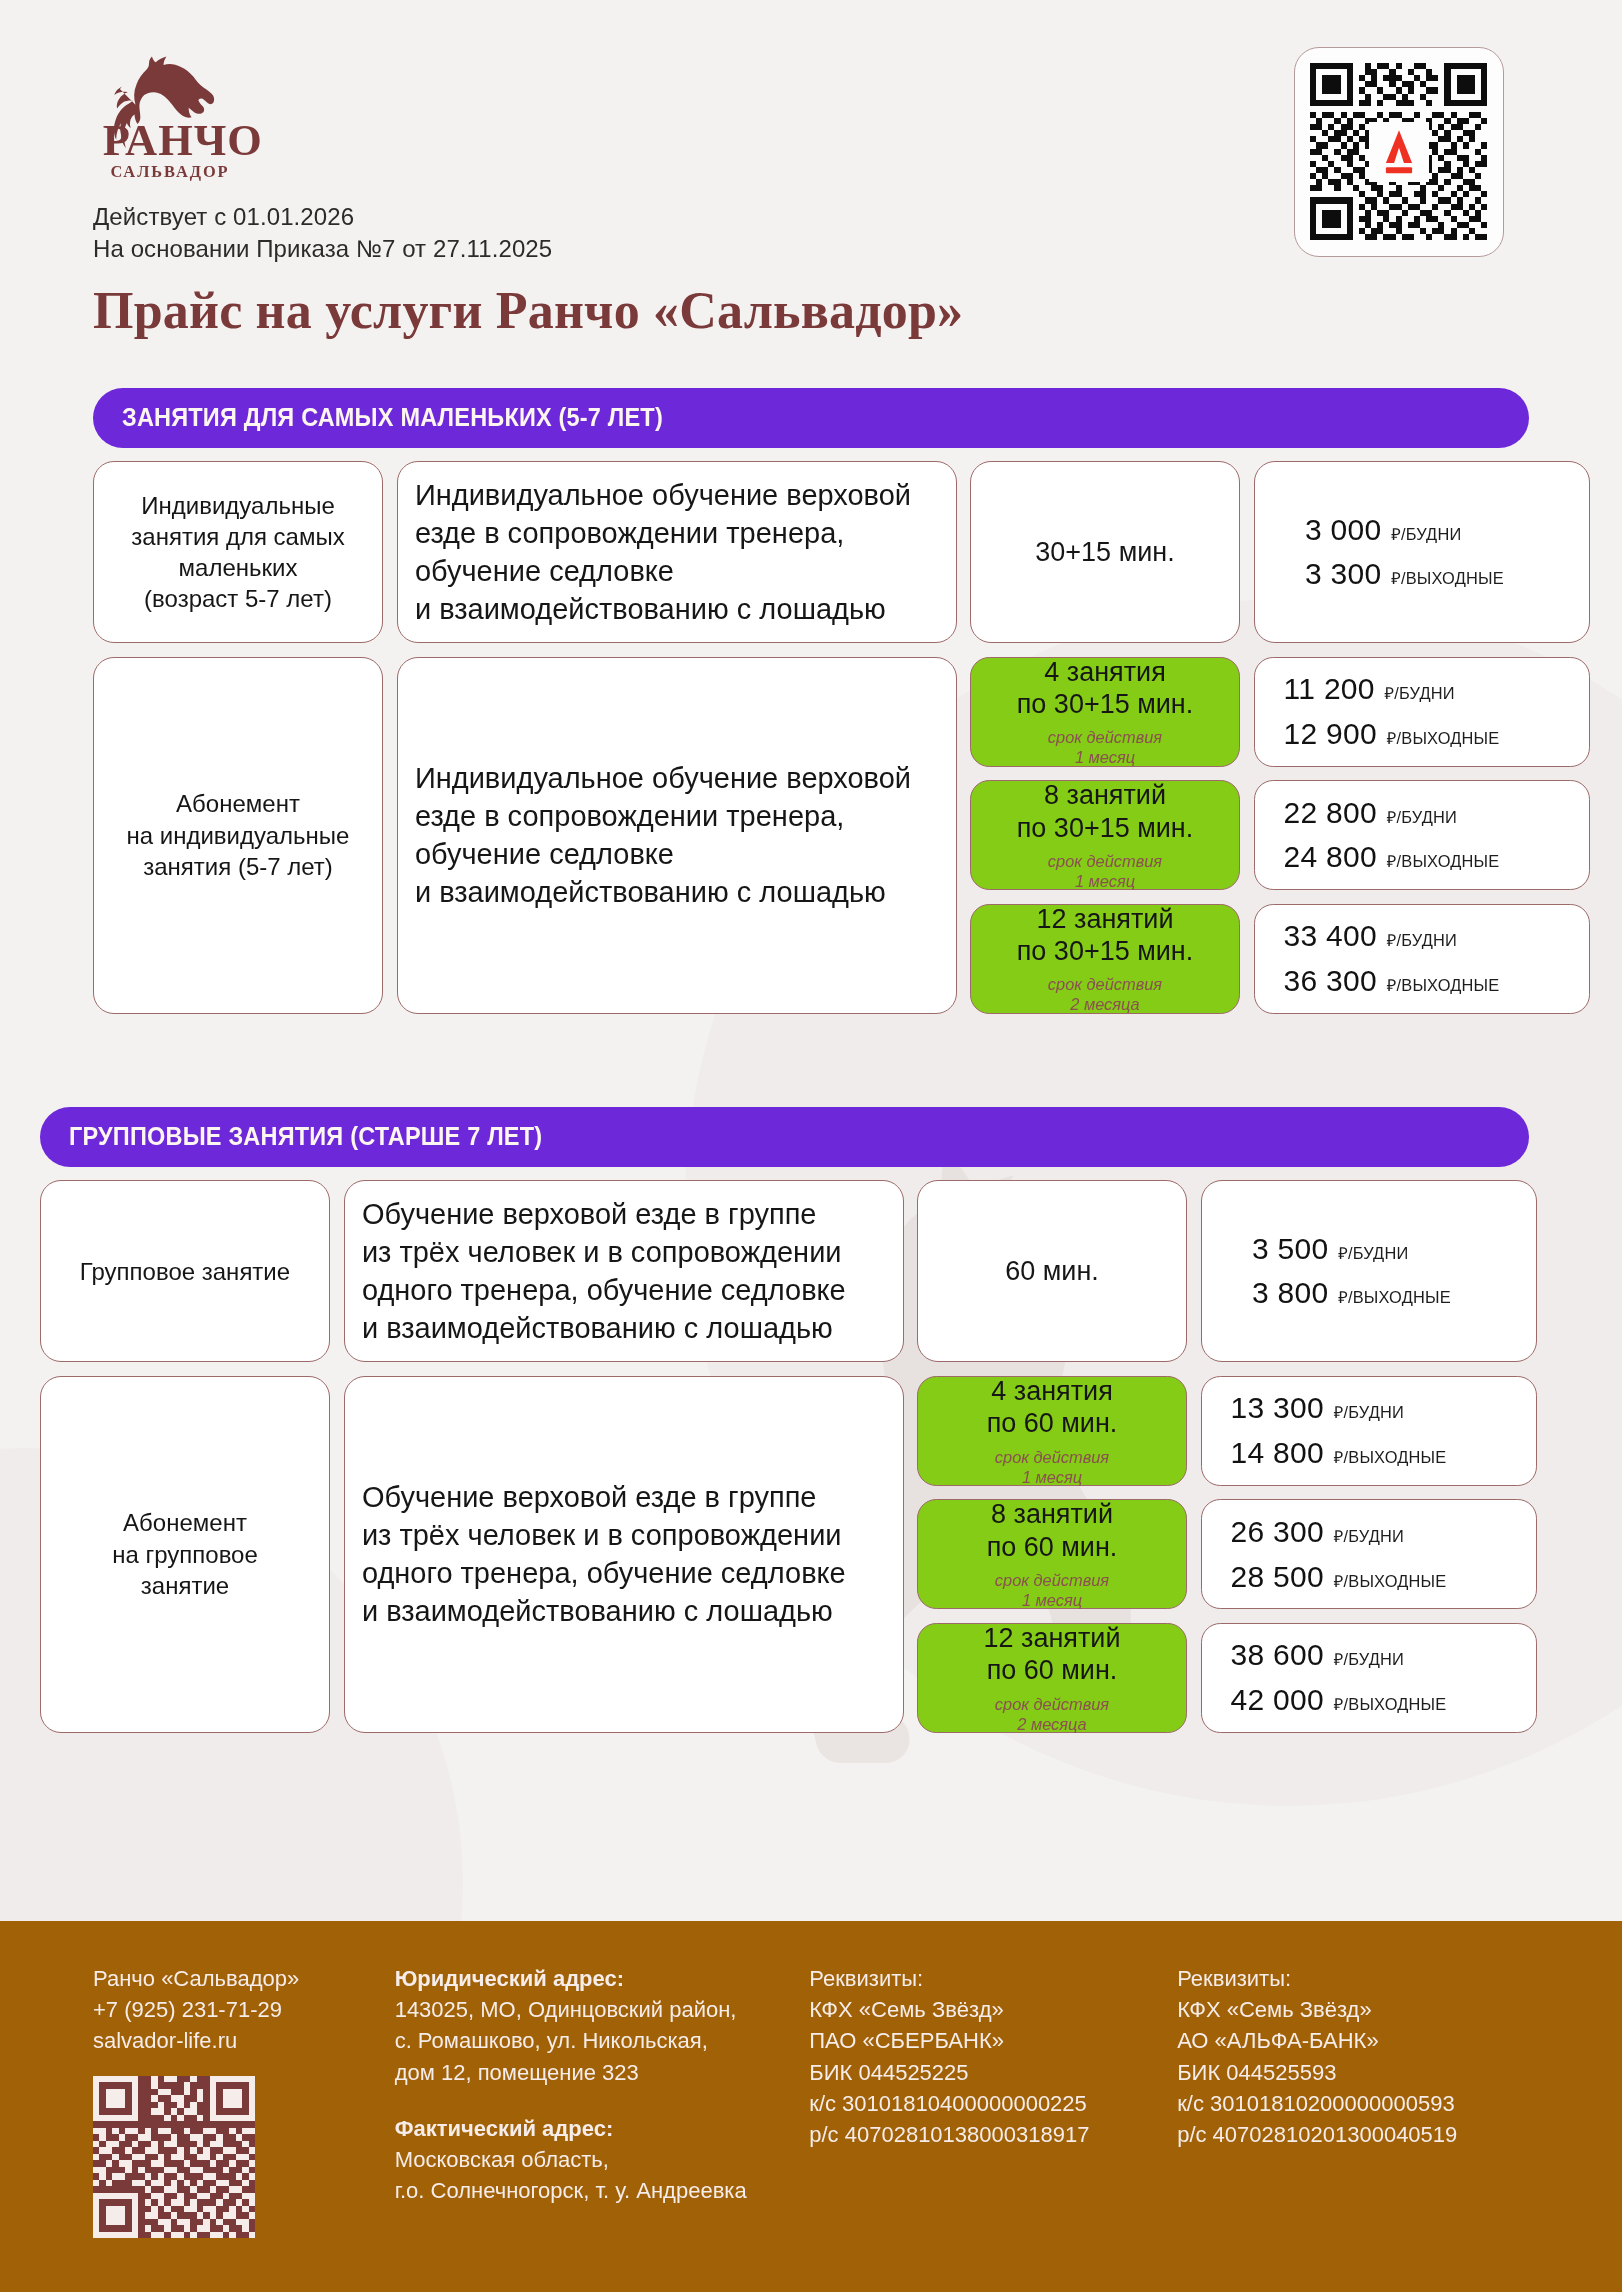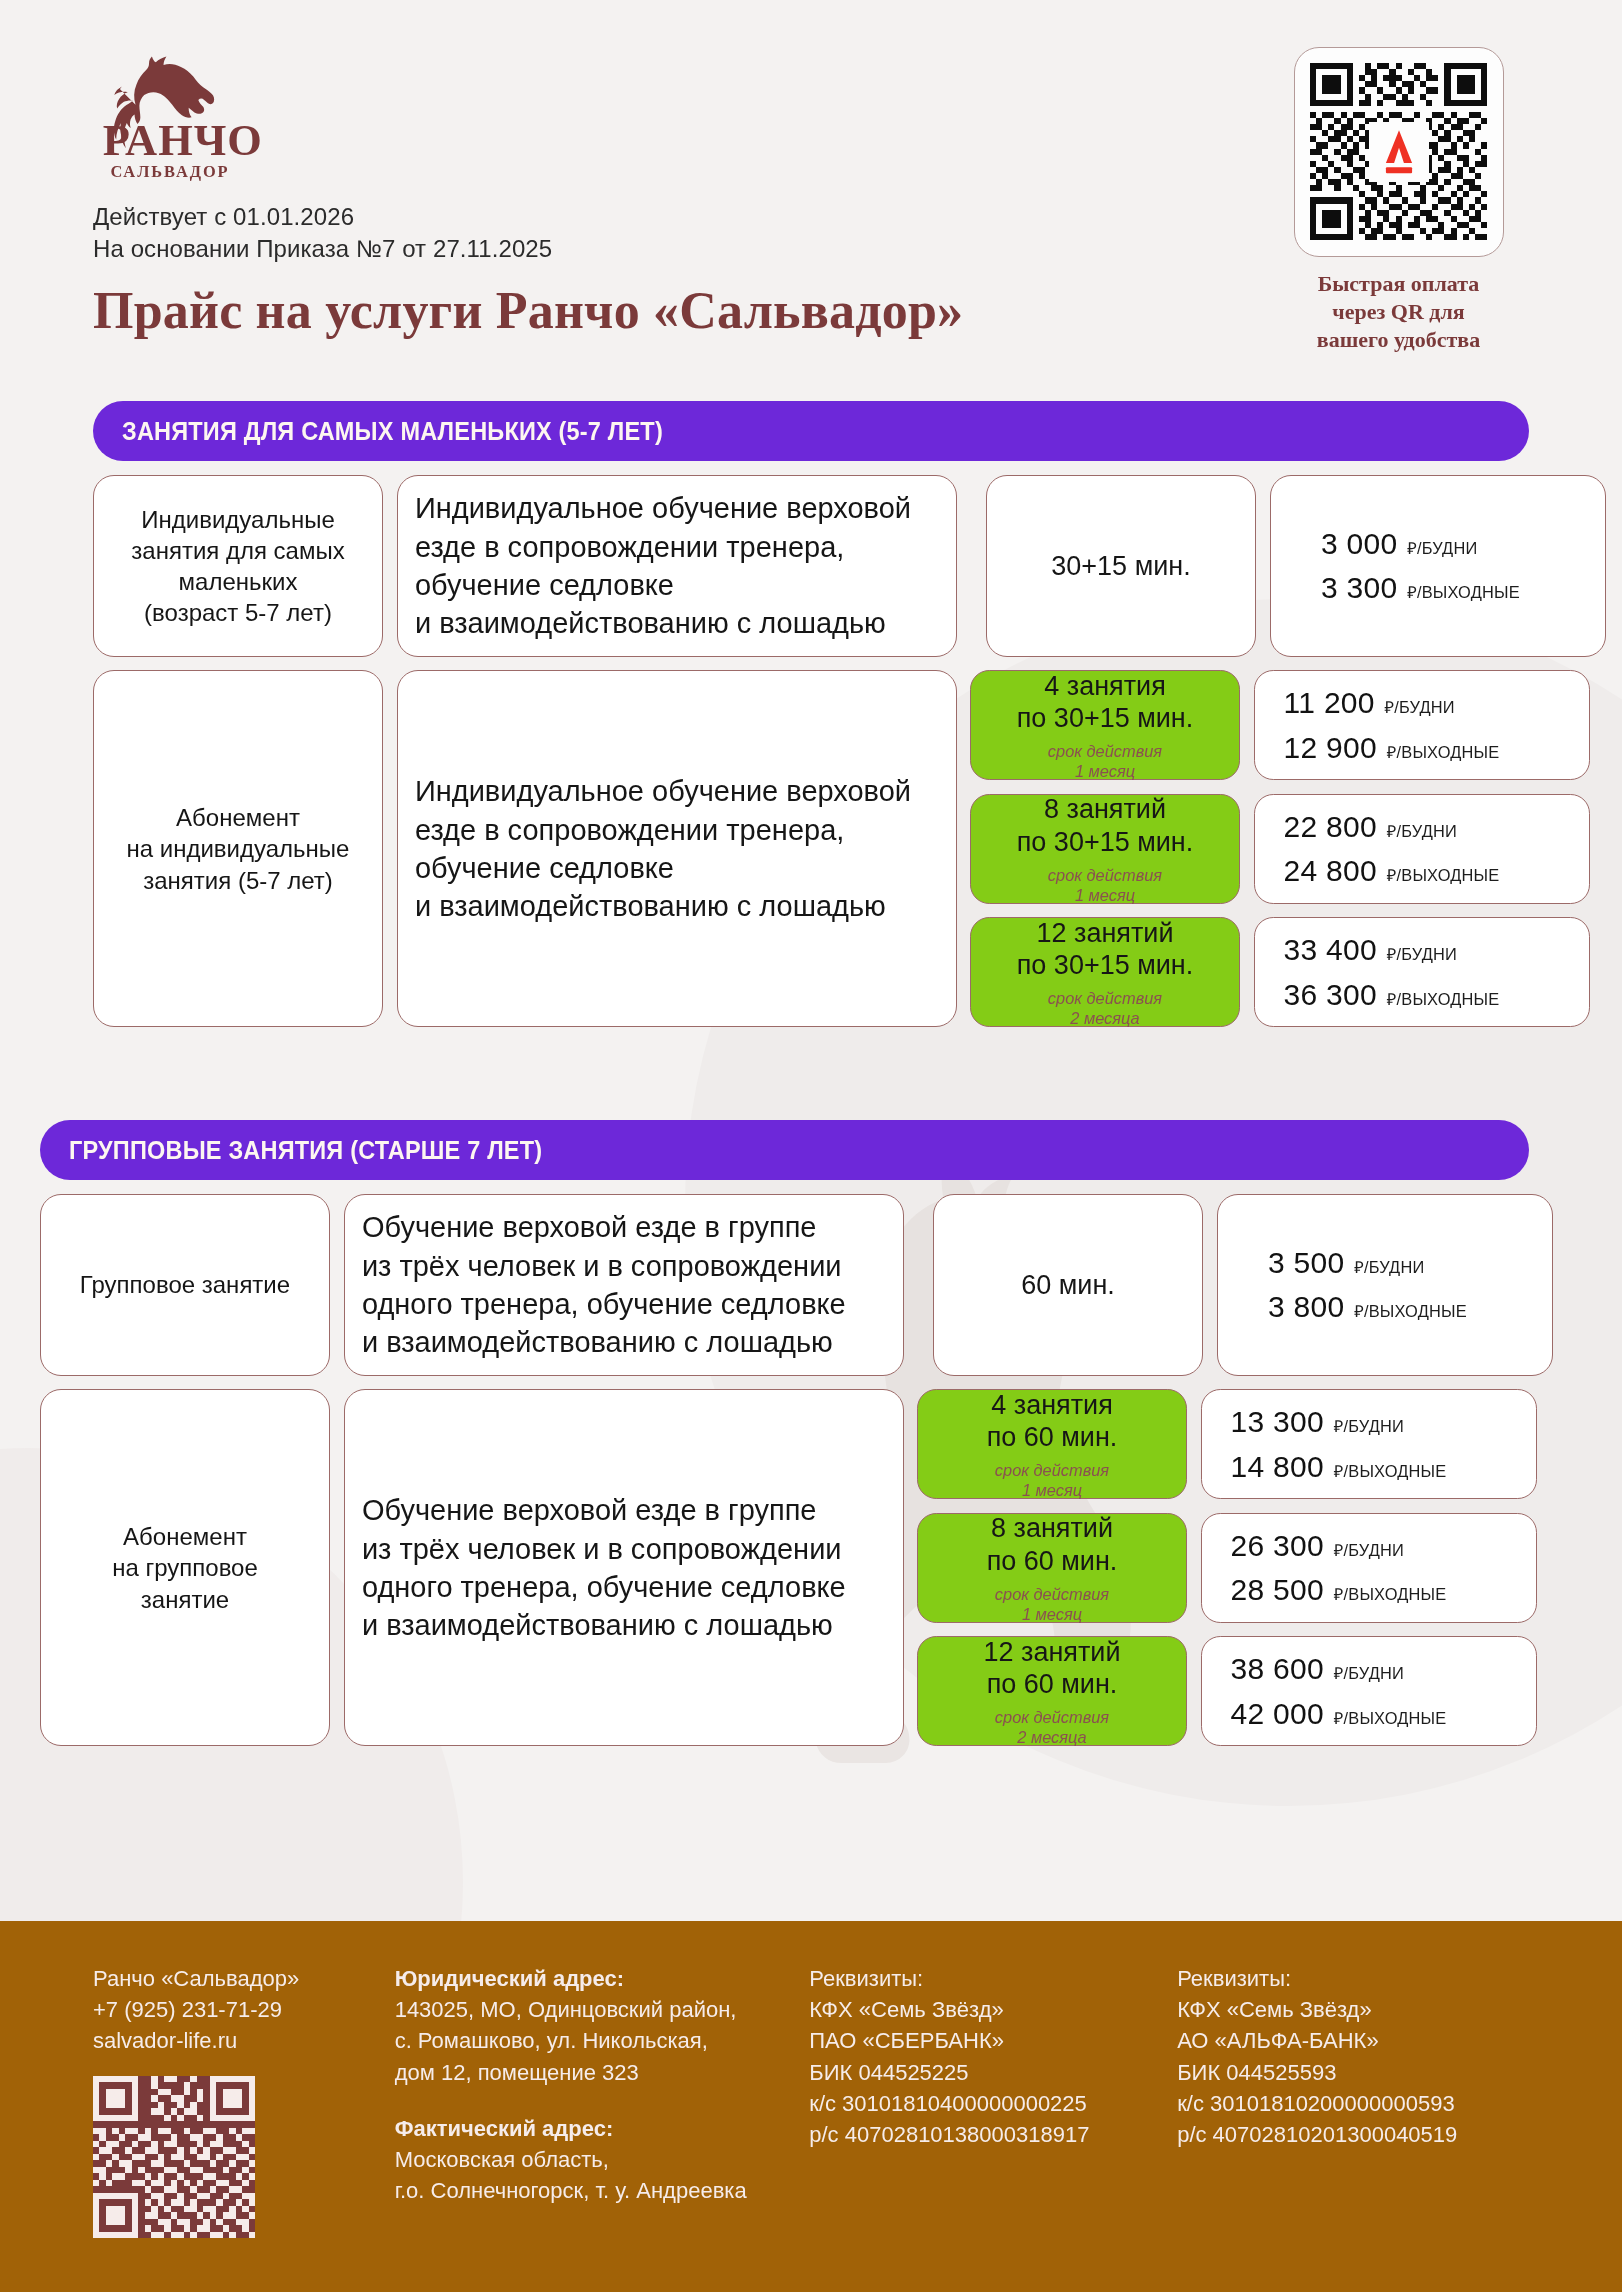--- a/index.html
+++ b/index.html
@@ -118,21 +118,21 @@
     border-radius: 21px;
     display: flex;
     align-items: center;
     justify-content: center;
     text-align: center;
     padding: 13.5px 17.4px;
   }
 
   .col-name  { width: 290px; flex: none; }
   .col-desc  { width: 560px; flex: none; }
-  .col-dur   { width: 270px; flex: none; margin-left: 16px; }
+  .col-dur   { width: 270px; flex: none; }
   .col-price { width: 336px; flex: none; }
 
   .name-text {
     font-size: 24px;
     line-height: 1.3;
     color: #161616;
   }
   .desc-text {
     font-size: 29px;
     line-height: 1.32;
@@ -467,25 +467,20 @@
             <rect x="27" y="28" width="2" height="1"></rect>
           </g>
         </svg>
         <div class="qr-alfa">
           <svg viewBox="0 0 40 44" width="44" height="48">
             <path fill="#ef3124" d="M20 2 L32 32 L24.5 32 L20 18 L15.5 32 L8 32 Z"></path>
             <rect fill="#ef3124" x="8" y="36" width="24" height="5.5" rx="1"></rect>
           </svg>
         </div>
       </div>
-      <div class="qr-caption">
-        <div>Быстрая оплата</div>
-        <div>через QR для</div>
-        <div>вашего удобства</div>
-      </div>
     </div>
   </div>
 
   <div class="section section-first">
     <div class="section-header">
       <div class="section-header-text">ЗАНЯТИЯ ДЛЯ САМЫХ МАЛЕНЬКИХ (5-7 ЛЕТ)</div>
     </div>
 
     <div class="row">
       <div class="cell col-name">

